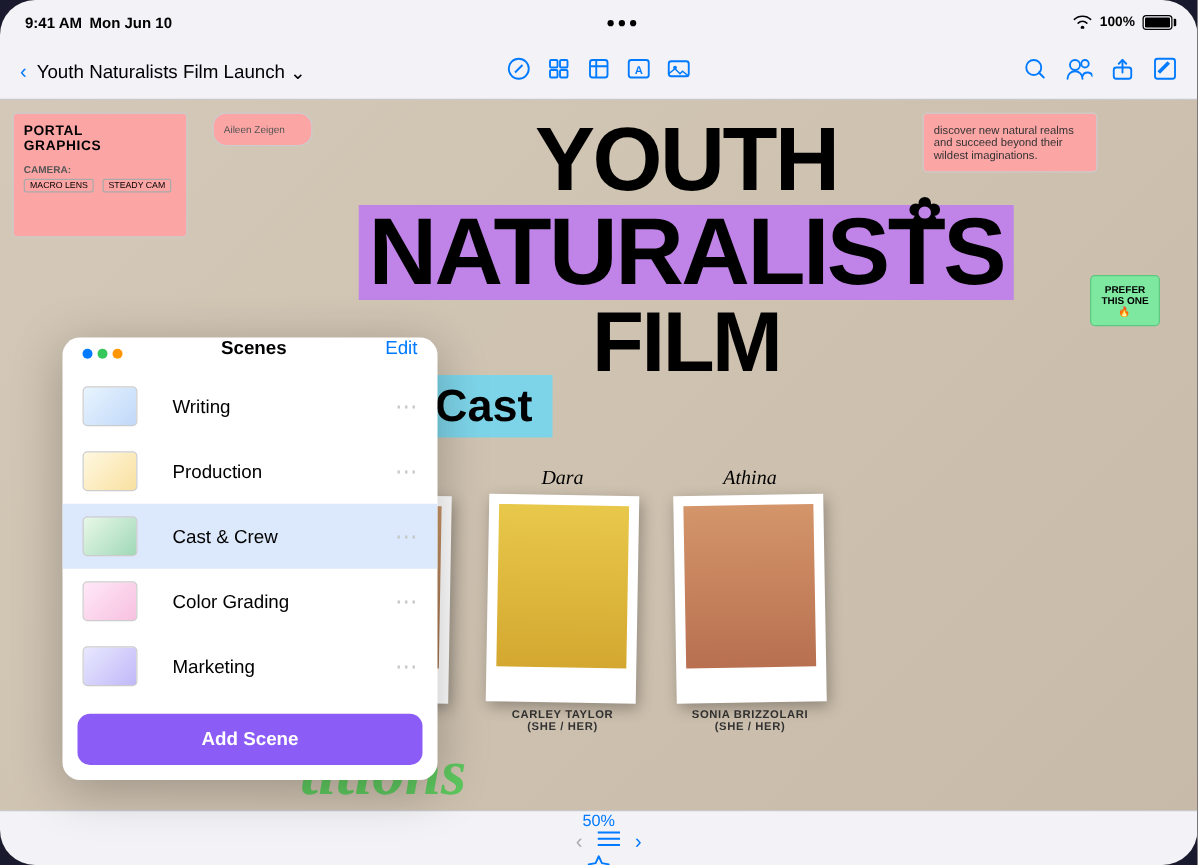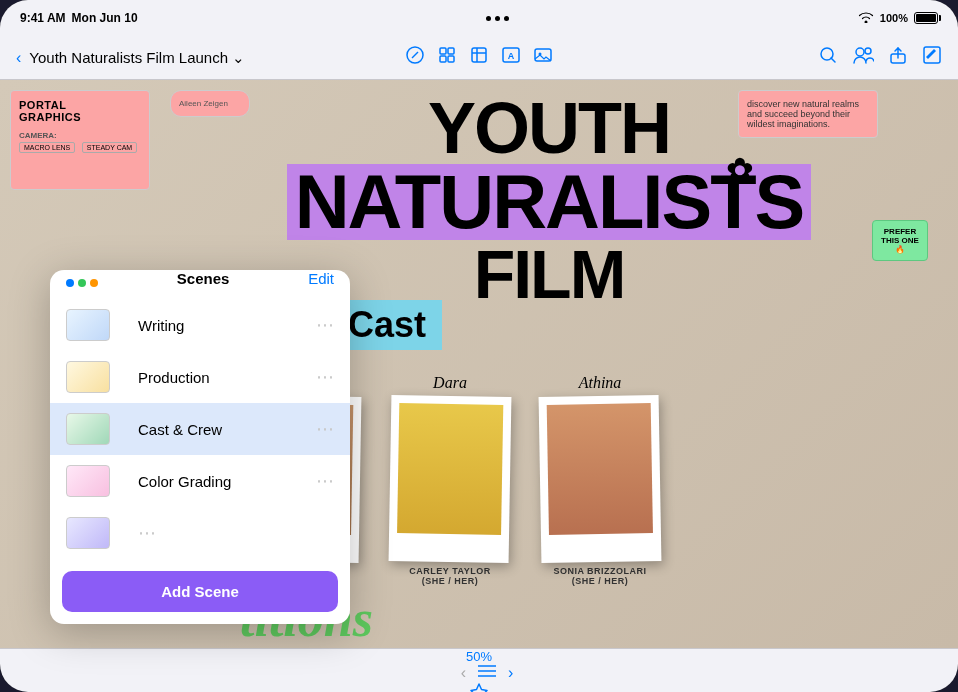--- a/index.html
+++ b/index.html
@@ -557,20 +557,21 @@
       </div>
 
       <div class="scene-item">
         <div class="scene-thumbnail thumb-color"></div>
         <span class="scene-label">Color Grading</span>
         <span class="scene-more">⋯</span>
       </div>
 
       <div class="scene-item">
         <div class="scene-thumbnail thumb-marketing"></div>
+        <span class="scene-label">Marketing</span>
         <span class="scene-more">⋯</span>
       </div>
 
     </div>
 
     <button class="add-scene-btn">Add Scene</button>
   </div>
 
   <div class="bottom-bar">
     <span class="zoom-level">50%</span>

